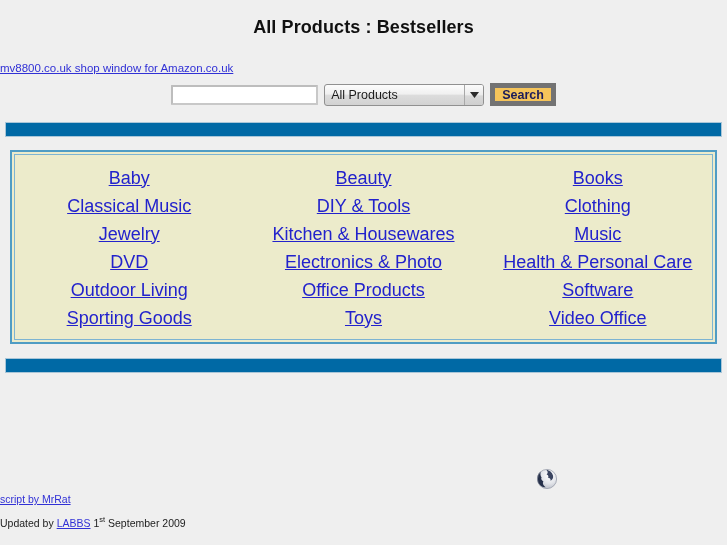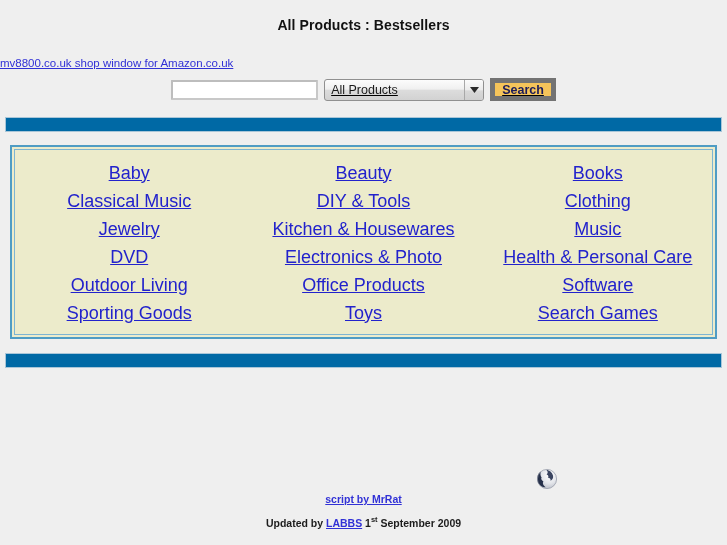--- a/index.html
+++ b/index.html
@@ -13,21 +13,21 @@
     font-family: "Liberation Sans", sans-serif;
     font-size: 13px;
     color: #000000;
     overflow: hidden;
     position: relative;
   }
 
   
   .page-title {
     text-align: center;
-    font-size: 14px;
+    font-size: 18px;
     font-weight: bold;
     color: #111111;
     padding-top: 17px;
     letter-spacing: 0.1px;
   }
 
   
   .shopwindow-wrap {
     margin-top: 22px;
     height: 14px;
@@ -38,21 +38,20 @@
     font-size: 11.5px;
   }
 
   
   .search-form {
     margin-top: 9px;
     display: flex;
     justify-content: center;
     align-items: center;
     gap: 6px;
-    text-decoration: underline;
   }
   .search-input {
     width: 147px;
     height: 20px;
     box-sizing: border-box;
     border: 2px solid #c8c8c8;
     border-top-color: #bdbdbd;
     border-left-color: #bdbdbd;
     background: #ffffff;
     font-family: "Liberation Sans", sans-serif;
@@ -147,22 +146,20 @@
     width: 26px;
     height: 26px;
   }
 
   
   .footer {
     position: absolute;
     left: 0;
     right: 0;
     top: 493px;
-    text-align: center;
-    font-weight: bold;
   }
   .footer-script {
     font-size: 10.5px;
     line-height: 13px;
   }
   .footer-script a { color: #3131d6; text-decoration: underline; }
   .footer-updated {
     font-size: 10.5px;
     line-height: 15px;
     color: #1c1c1c;
@@ -225,21 +222,21 @@
 
   <div class="cat-row">
     <div class="cat-cell"><a class="catlink" href="#">Outdoor Living</a></div>
     <div class="cat-cell"><a class="catlink" href="#">Office Products</a></div>
     <div class="cat-cell"><a class="catlink" href="#">Software</a></div>
   </div>
 
   <div class="cat-row">
     <div class="cat-cell"><a class="catlink" href="#">Sporting Goods</a></div>
     <div class="cat-cell"><a class="catlink" href="#">Toys</a></div>
-    <div class="cat-cell"><a class="catlink" href="#">Search Games</a></div>
+    <div class="cat-cell"><a class="catlink" href="#">Video Office</a></div>
   </div>
 
 </div>
 
 <div class="blue-bar bottom"></div>
 
 <div class="globe-wrap">
   <svg width="26" height="26" viewBox="0 0 26 26" aria-hidden="true">
     <defs>
       <radialGradient id="gl" cx="62%" cy="32%" r="75%">

